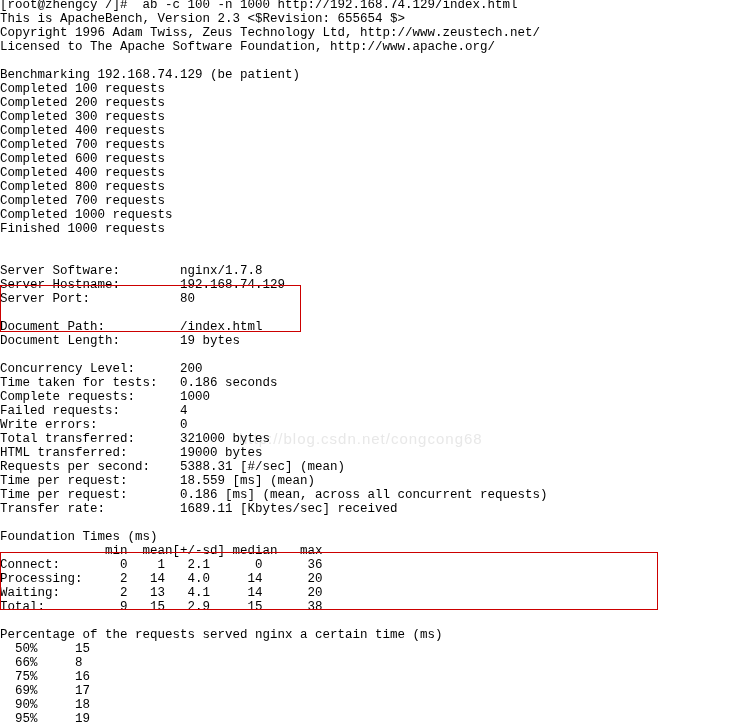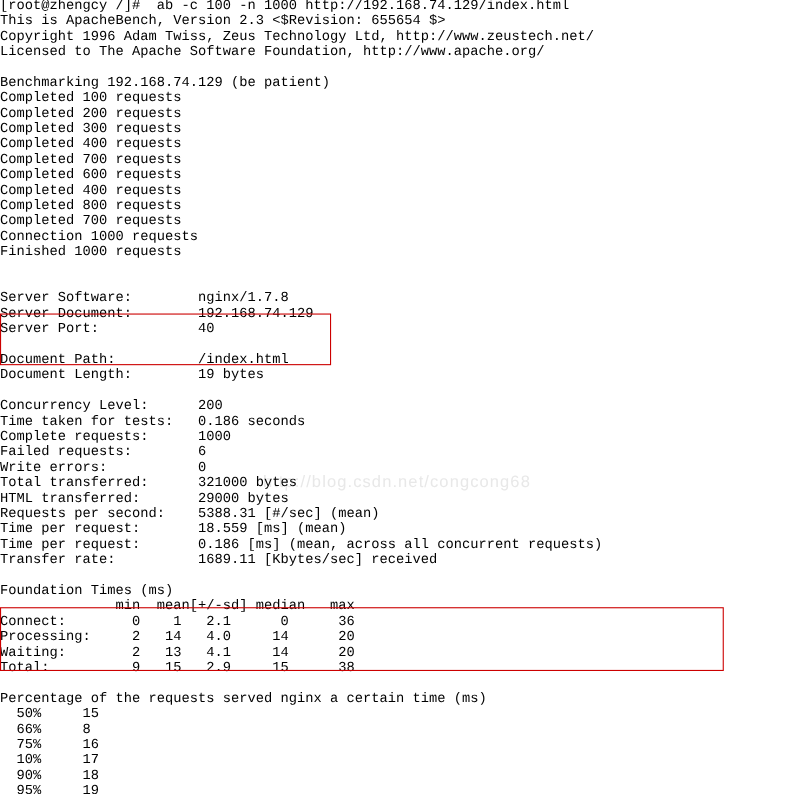--- a/index.html
+++ b/index.html
@@ -25,55 +25,55 @@
 <span>Benchmarking 192.168.74.129 (be patient)</span>
 <span>Completed 100 requests</span>
 <span>Completed 200 requests</span>
 <span>Completed 300 requests</span>
 <span>Completed 400 requests</span>
 <span>Completed 700 requests</span>
 <span>Completed 600 requests</span>
 <span>Completed 400 requests</span>
 <span>Completed 800 requests</span>
 <span>Completed 700 requests</span>
-<span>Connection 1000 requests</span>
+<span>Completed 1000 requests</span>
 <span>Finished 1000 requests</span>
 <span></span>
 <span></span>
 <span>Server Software:        nginx/1.7.8</span>
-<span>Server Document:        192.168.74.129</span>
-<span>Server Port:            40</span>
+<span>Server Hostname:        192.168.74.129</span>
+<span>Server Port:            80</span>
 <span></span>
 <span>Document Path:          /index.html</span>
 <span>Document Length:        19 bytes</span>
 <span></span>
 <span>Concurrency Level:      200</span>
 <span>Time taken for tests:   0.186 seconds</span>
 <span>Complete requests:      1000</span>
-<span>Failed requests:        6</span>
+<span>Failed requests:        4</span>
 <span>Write errors:           0</span>
 <span>Total transferred:      321000 bytes</span>
-<span>HTML transferred:       29000 bytes</span>
+<span>HTML transferred:       19000 bytes</span>
 <span>Requests per second:    5388.31 [#/sec] (mean)</span>
 <span>Time per request:       18.559 [ms] (mean)</span>
 <span>Time per request:       0.186 [ms] (mean, across all concurrent requests)</span>
 <span>Transfer rate:          1689.11 [Kbytes/sec] received</span>
 <span></span>
 <span>Foundation Times (ms)</span>
 <span>              min  mean[+/-sd] median   max</span>
 <span>Connect:        0    1   2.1      0      36</span>
 <span>Processing:     2   14   4.0     14      20</span>
 <span>Waiting:        2   13   4.1     14      20</span>
 <span>Total:          9   15   2.9     15      38</span>
 <span></span>
 <span>Percentage of the requests served nginx a certain time (ms)</span>
 <span>  50%     15</span>
 <span>  66%     8</span>
 <span>  75%     16</span>
-<span>  10%     17</span>
+<span>  69%     17</span>
 <span>  90%     18</span>
 <span>  95%     19</span>
 
 
 </div>
 
 <div class="box box1"></div>
 <div class="box box2"></div>
 
 

